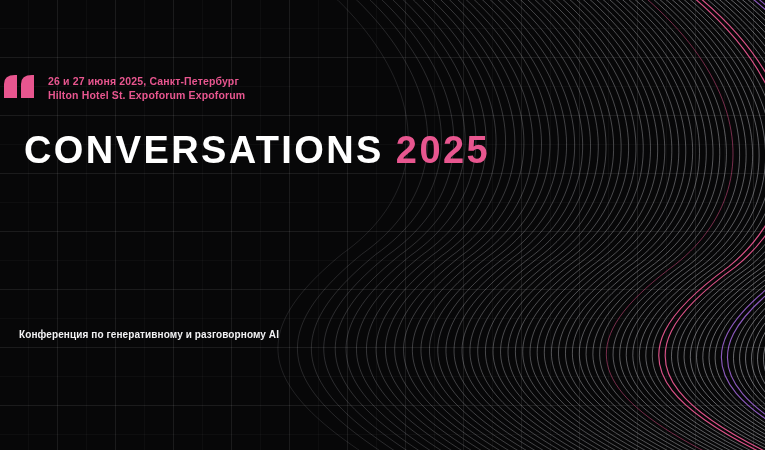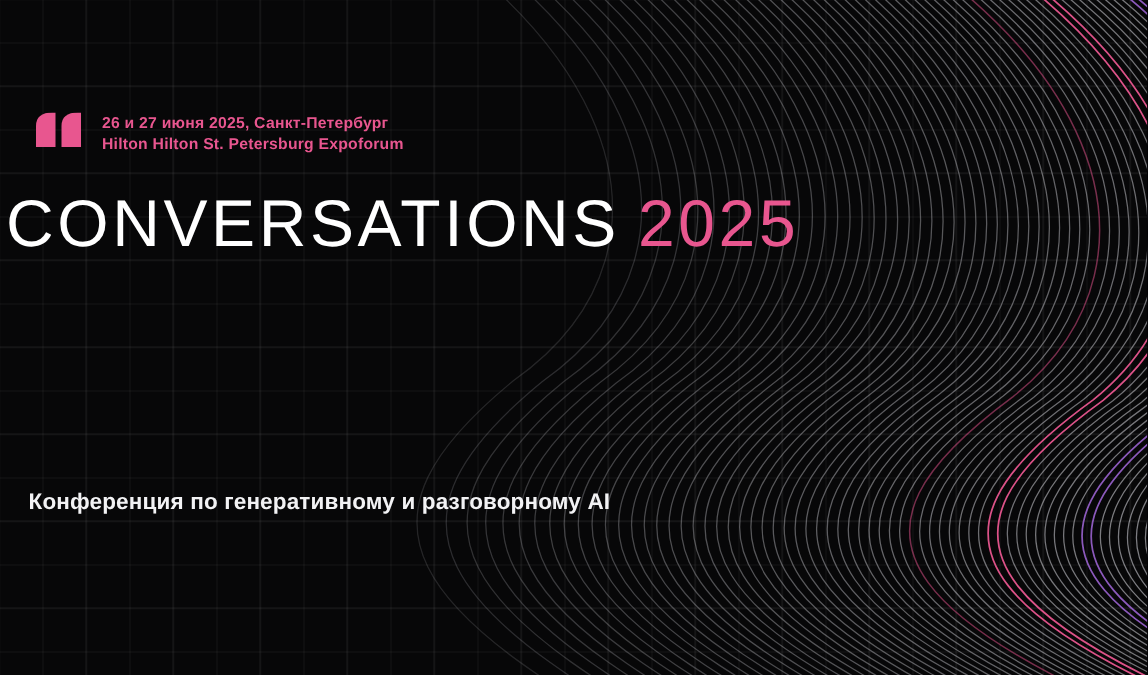--- a/index.html
+++ b/index.html
@@ -39,24 +39,24 @@
     pointer-events: none;
   }
   .wave-art svg { display: block; width: 765px; height: 450px; }
   
   .content {
     position: absolute;
     inset: 0;
   }
   .eyebrow {
     position: absolute;
-    left: 24px;
+    left: 4px;
     top: 74px;
     display: flex;
-    align-items: center;
+    align-items: flex-start;
     gap: 14px;
   }
   .quote-icon {
     display: block;
     margin-top: 1px;
   }
   .eyebrow-lines {
     display: flex;
     flex-direction: column;
     gap: 2px;
@@ -65,41 +65,41 @@
   .eyebrow-line {
     color: #e8568f;
     font-size: 10.5px;
     font-weight: bold;
     letter-spacing: 0.15px;
     line-height: 12px;
     white-space: nowrap;
   }
   .headline {
     position: absolute;
-    left: 4px;
+    left: 24px;
     top: 130px;
-    font-size: 44px;
-    font-weight: normal;
+    font-size: 38px;
+    font-weight: bold;
     letter-spacing: 2.4px;
     line-height: 40px;
     white-space: nowrap;
   }
   .headline .hl-main { color: #ffffff; }
   .headline .hl-year { color: #e8568f; margin-left: 12px; }
   .tagline {
     position: absolute;
     left: 19px;
     top: 329px;
     display: flex;
     flex-direction: column;
     gap: 2px;
   }
   .tagline-line {
     color: #f2f2f4;
-    font-size: 15px;
+    font-size: 10px;
     font-weight: bold;
     letter-spacing: 0.1px;
     line-height: 12px;
     white-space: nowrap;
   }
 </style>
 </head>
 <body>
 
 <div class="banner">
@@ -197,21 +197,21 @@
 
     <div class="eyebrow">
       <span class="quote-icon">
         <svg width="30" height="23" viewBox="0 0 30 23" xmlns="http://www.w3.org/2000/svg">
           <path d="M0 23 L0 9 Q0 0 11 0 L13 0 L13 23 Z" fill="#e8568f"></path>
           <path d="M17 23 L17 9 Q17 0 28 0 L30 0 L30 23 Z" fill="#e8568f"></path>
         </svg>
       </span>
       <span class="eyebrow-lines">
         <span class="eyebrow-line">26 и 27 июня 2025, Санкт-Петербург</span>
-        <span class="eyebrow-line">Hilton Hilton St. Petersburg Expoforum</span>
+        <span class="eyebrow-line">Hilton Hotel St. Expoforum Expoforum</span>
       </span>
     </div>
 
     <div class="headline">
       <span class="hl-main">CONVERSATIONS</span><span class="hl-year">2025</span>
     </div>
 
     <div class="tagline">
       <span class="tagline-line">Конференция по генеративному и разговорному AI</span>
     </div>

